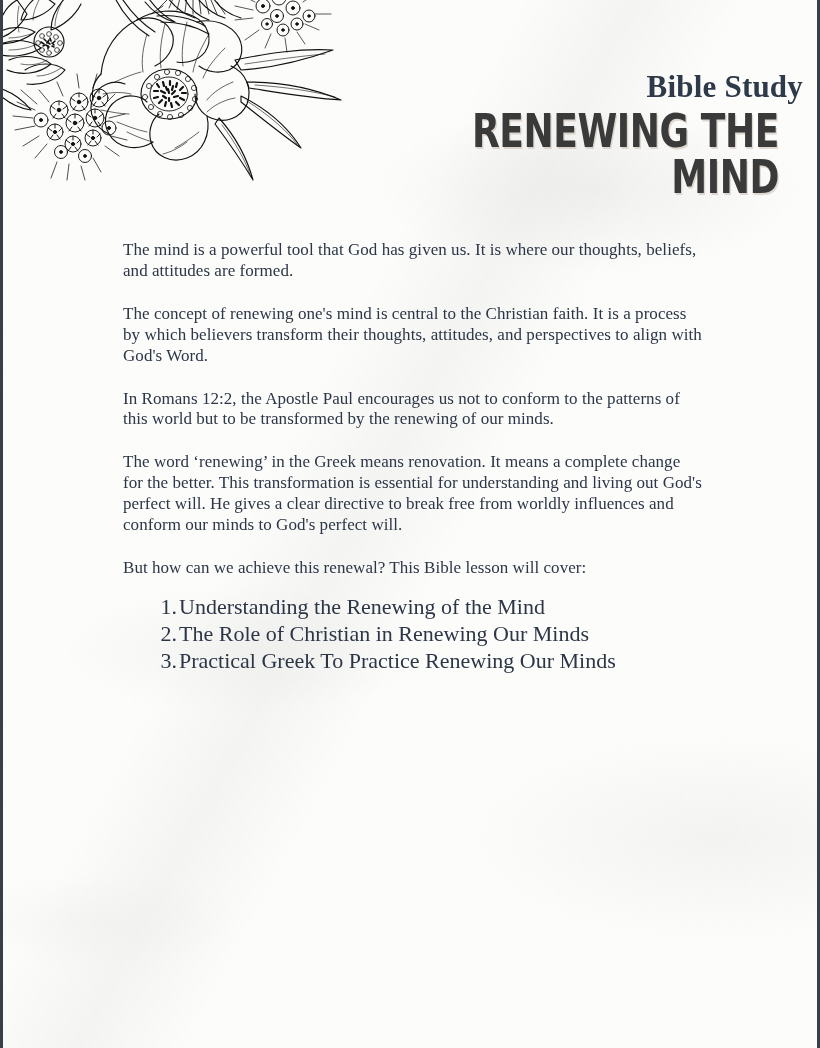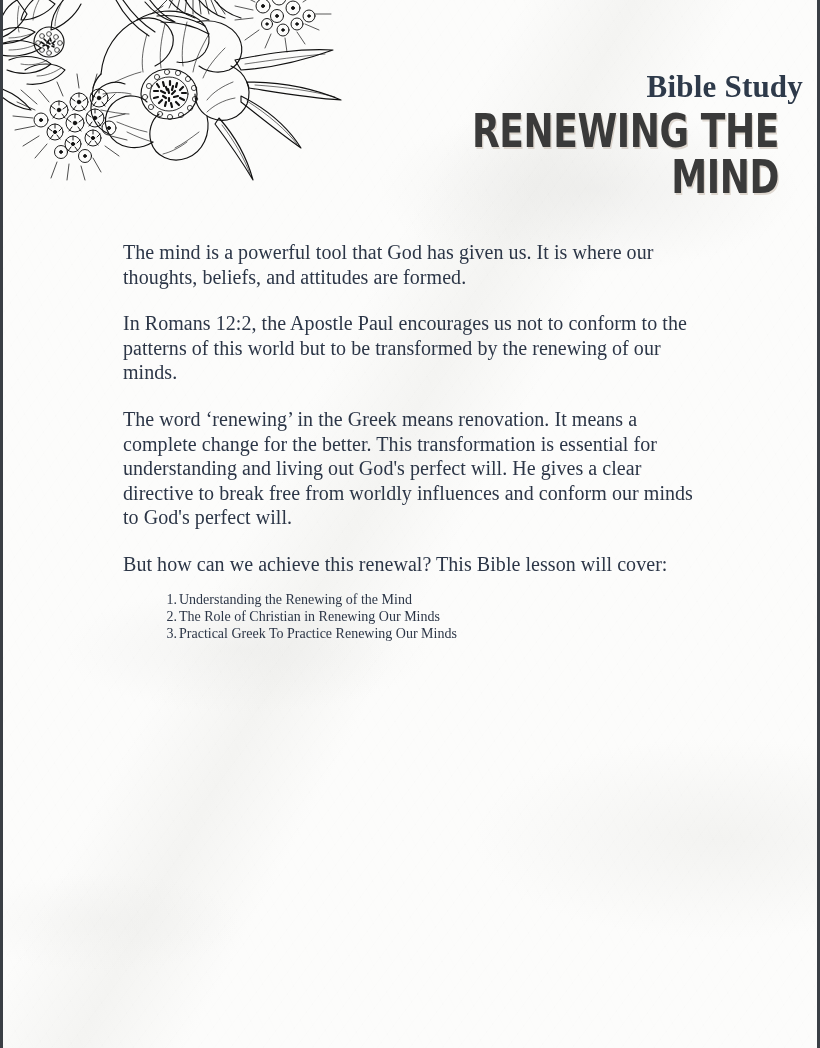--- a/index.html
+++ b/index.html
@@ -89,38 +89,38 @@
 
   
   .content {
     position: absolute;
     left: 120px;
     top: 240px;
     width: 580px;
     z-index: 3;
   }
   .para {
-    font-size: 20px;
+    font-size: 17px;
     line-height: 1.23;
     color: #2c3647;
     margin: 0 0 22px 0;
     letter-spacing: 0.05px;
   }
   .para:last-of-type { margin-bottom: 14px; }
   .lead-in { margin-bottom: 16px; }
 
   ol.topic-list {
     margin: 0;
     padding: 0 0 0 40px;
     list-style: none;
     counter-reset: topic;
   }
   ol.topic-list li {
     counter-increment: topic;
-    font-size: 14px;
+    font-size: 22px;
     line-height: 1.24;
     color: #2c3647;
     position: relative;
     padding-left: 16px;
   }
   ol.topic-list li::before {
     content: counter(topic) ".";
     position: absolute;
     left: -6px;
     width: 20px;
@@ -461,20 +461,21 @@
     </svg>
 
     <div class="title-block">
       <div class="title-main">Bible Study</div>
       <div class="title-sub">RENEWING THE MIND</div>
     </div>
   </div>
 
   <div class="content">
     <p class="para">The mind is a powerful tool that God has given us. It is where our thoughts, beliefs, and attitudes are formed.</p>
+    <p class="para">The concept of renewing one's mind is central to the Christian faith. It is a process by which believers transform their thoughts, attitudes, and perspectives to align with God's Word.</p>
     <p class="para">In Romans 12:2, the Apostle Paul encourages us not to conform to the patterns of this world but to be transformed by the renewing of our minds.</p>
     <p class="para">The word ‘renewing’ in the Greek means renovation. It means a complete change for the better. This transformation is essential for understanding and living out God's perfect will. He gives a clear directive to break free from worldly influences and conform our minds to God's perfect will.</p>
     <p class="para lead-in">But how can we achieve this renewal? This Bible lesson will cover:</p>
 
     <ol class="topic-list">
       <li>Understanding the Renewing of the Mind</li>
       <li>The Role of Christian in Renewing Our Minds</li>
       <li>Practical Greek To Practice Renewing Our Minds</li>
     </ol>
   </div>

